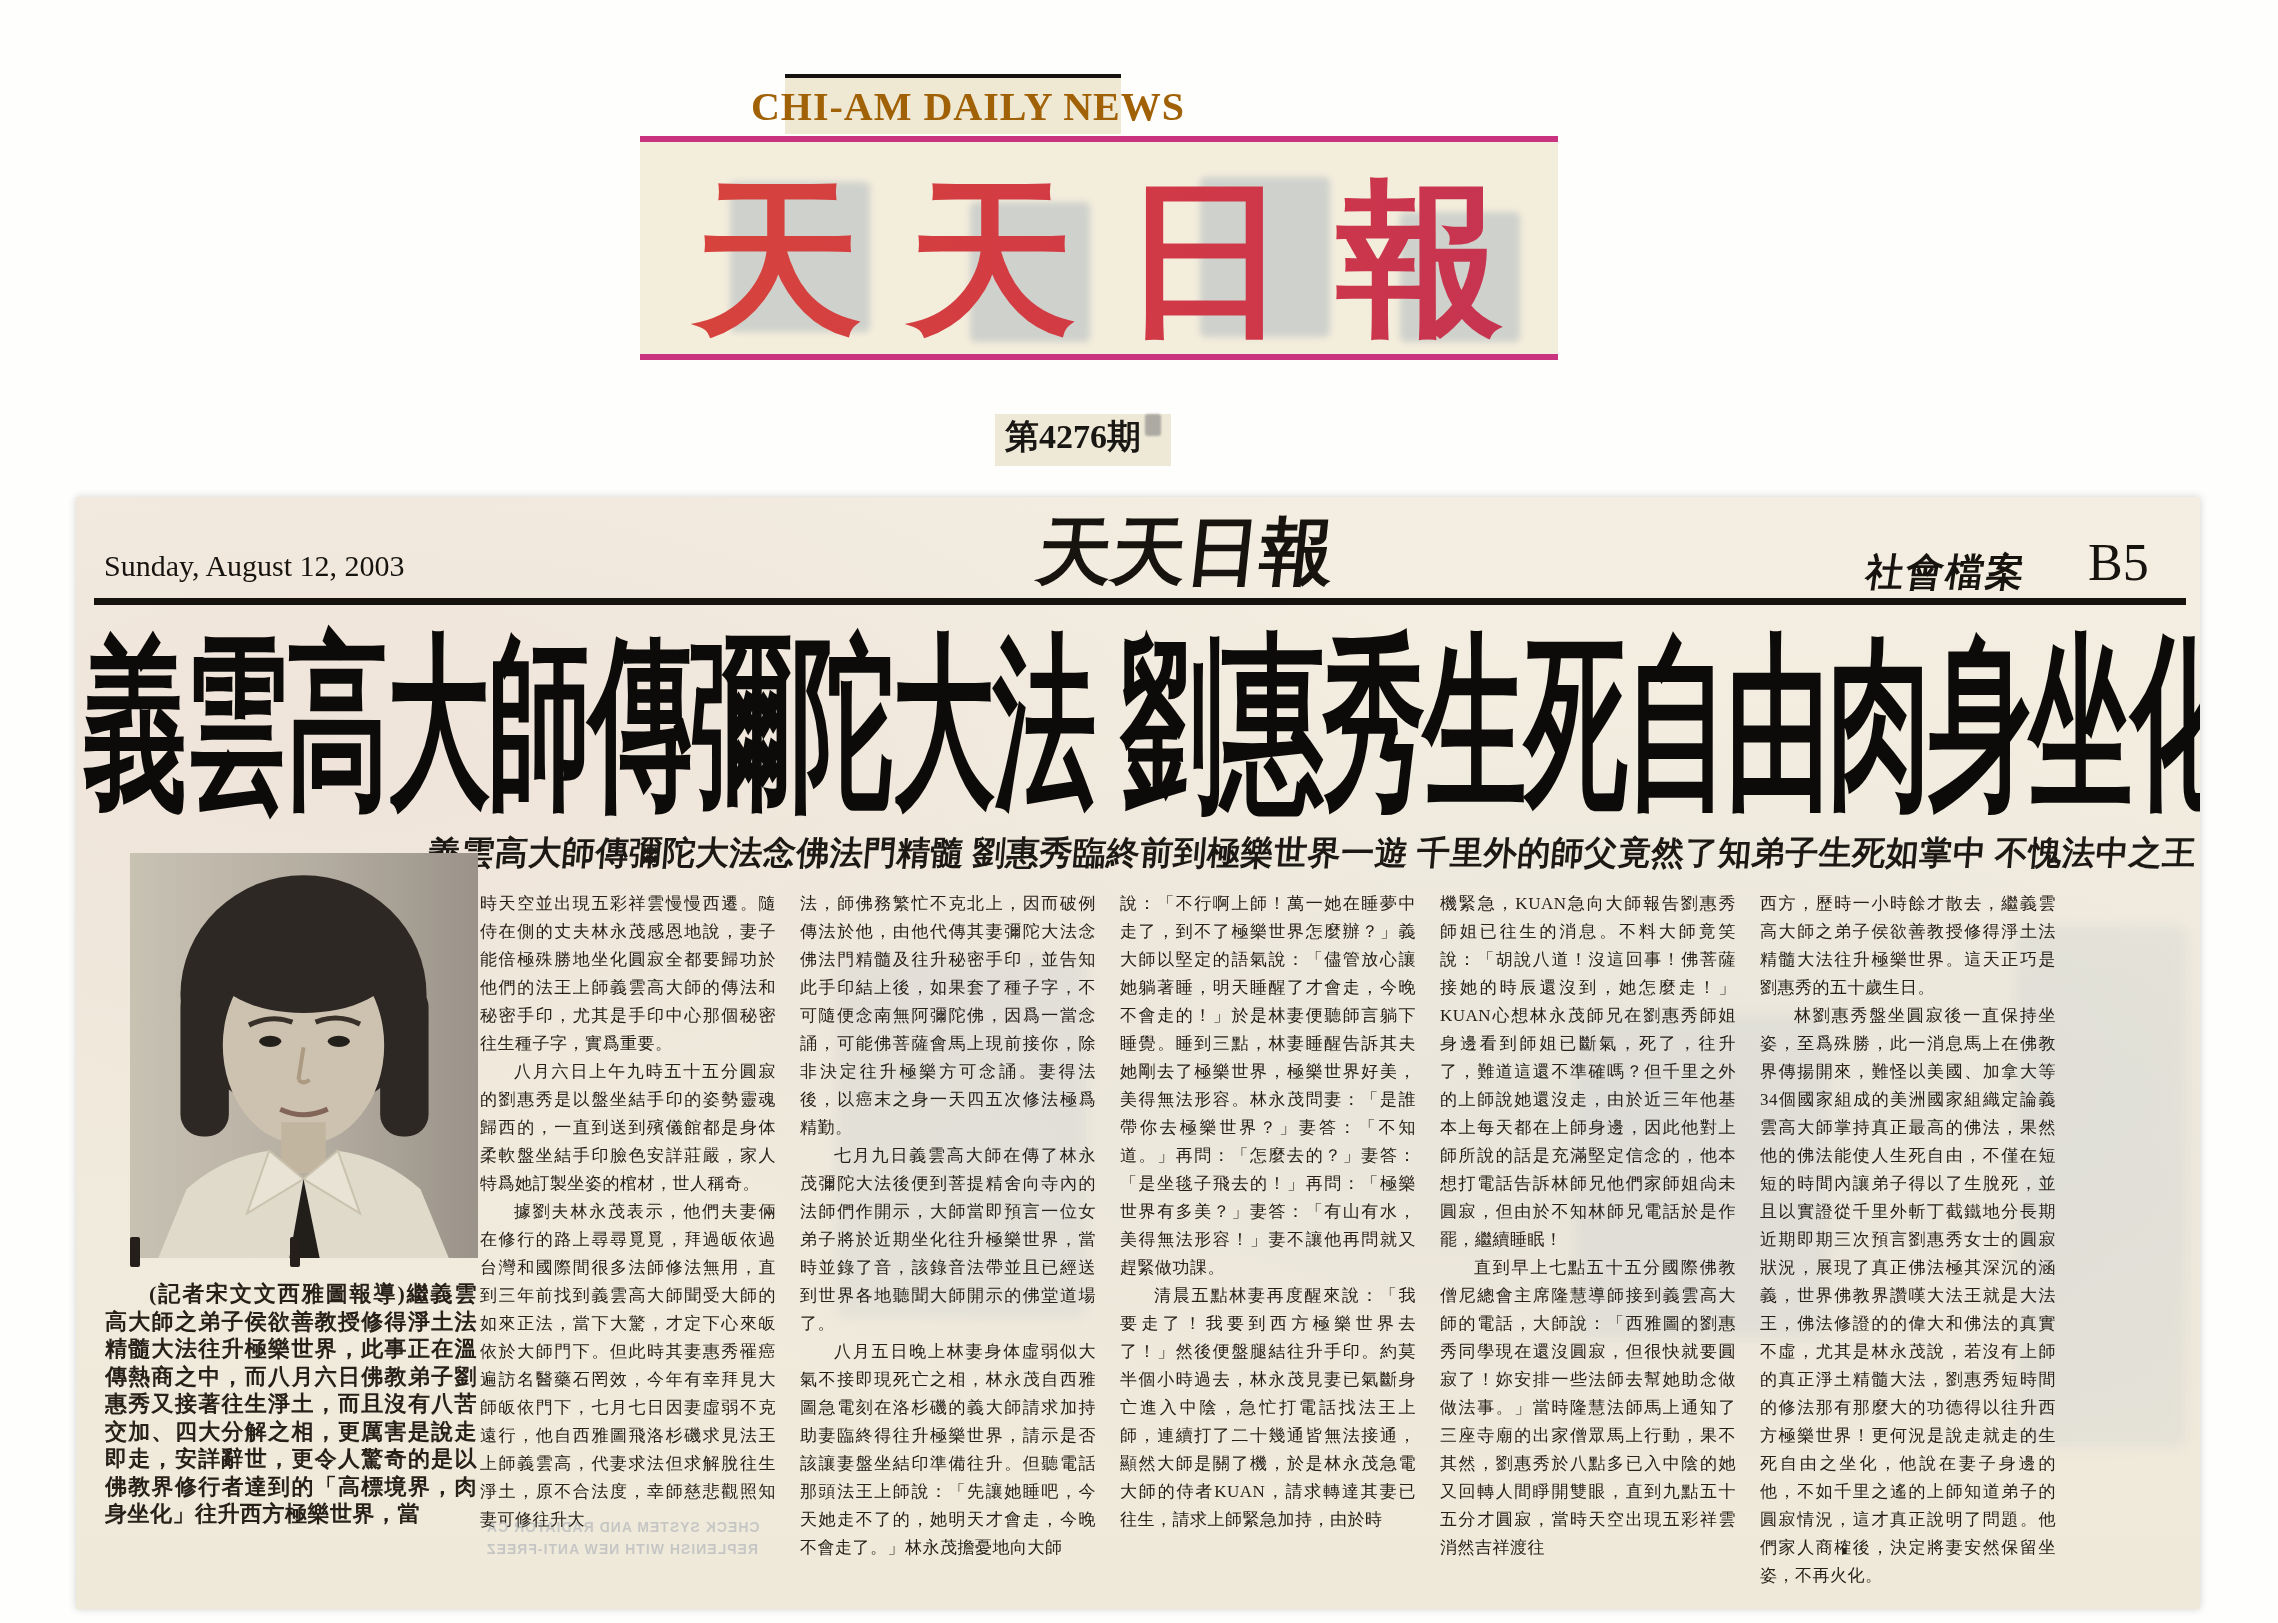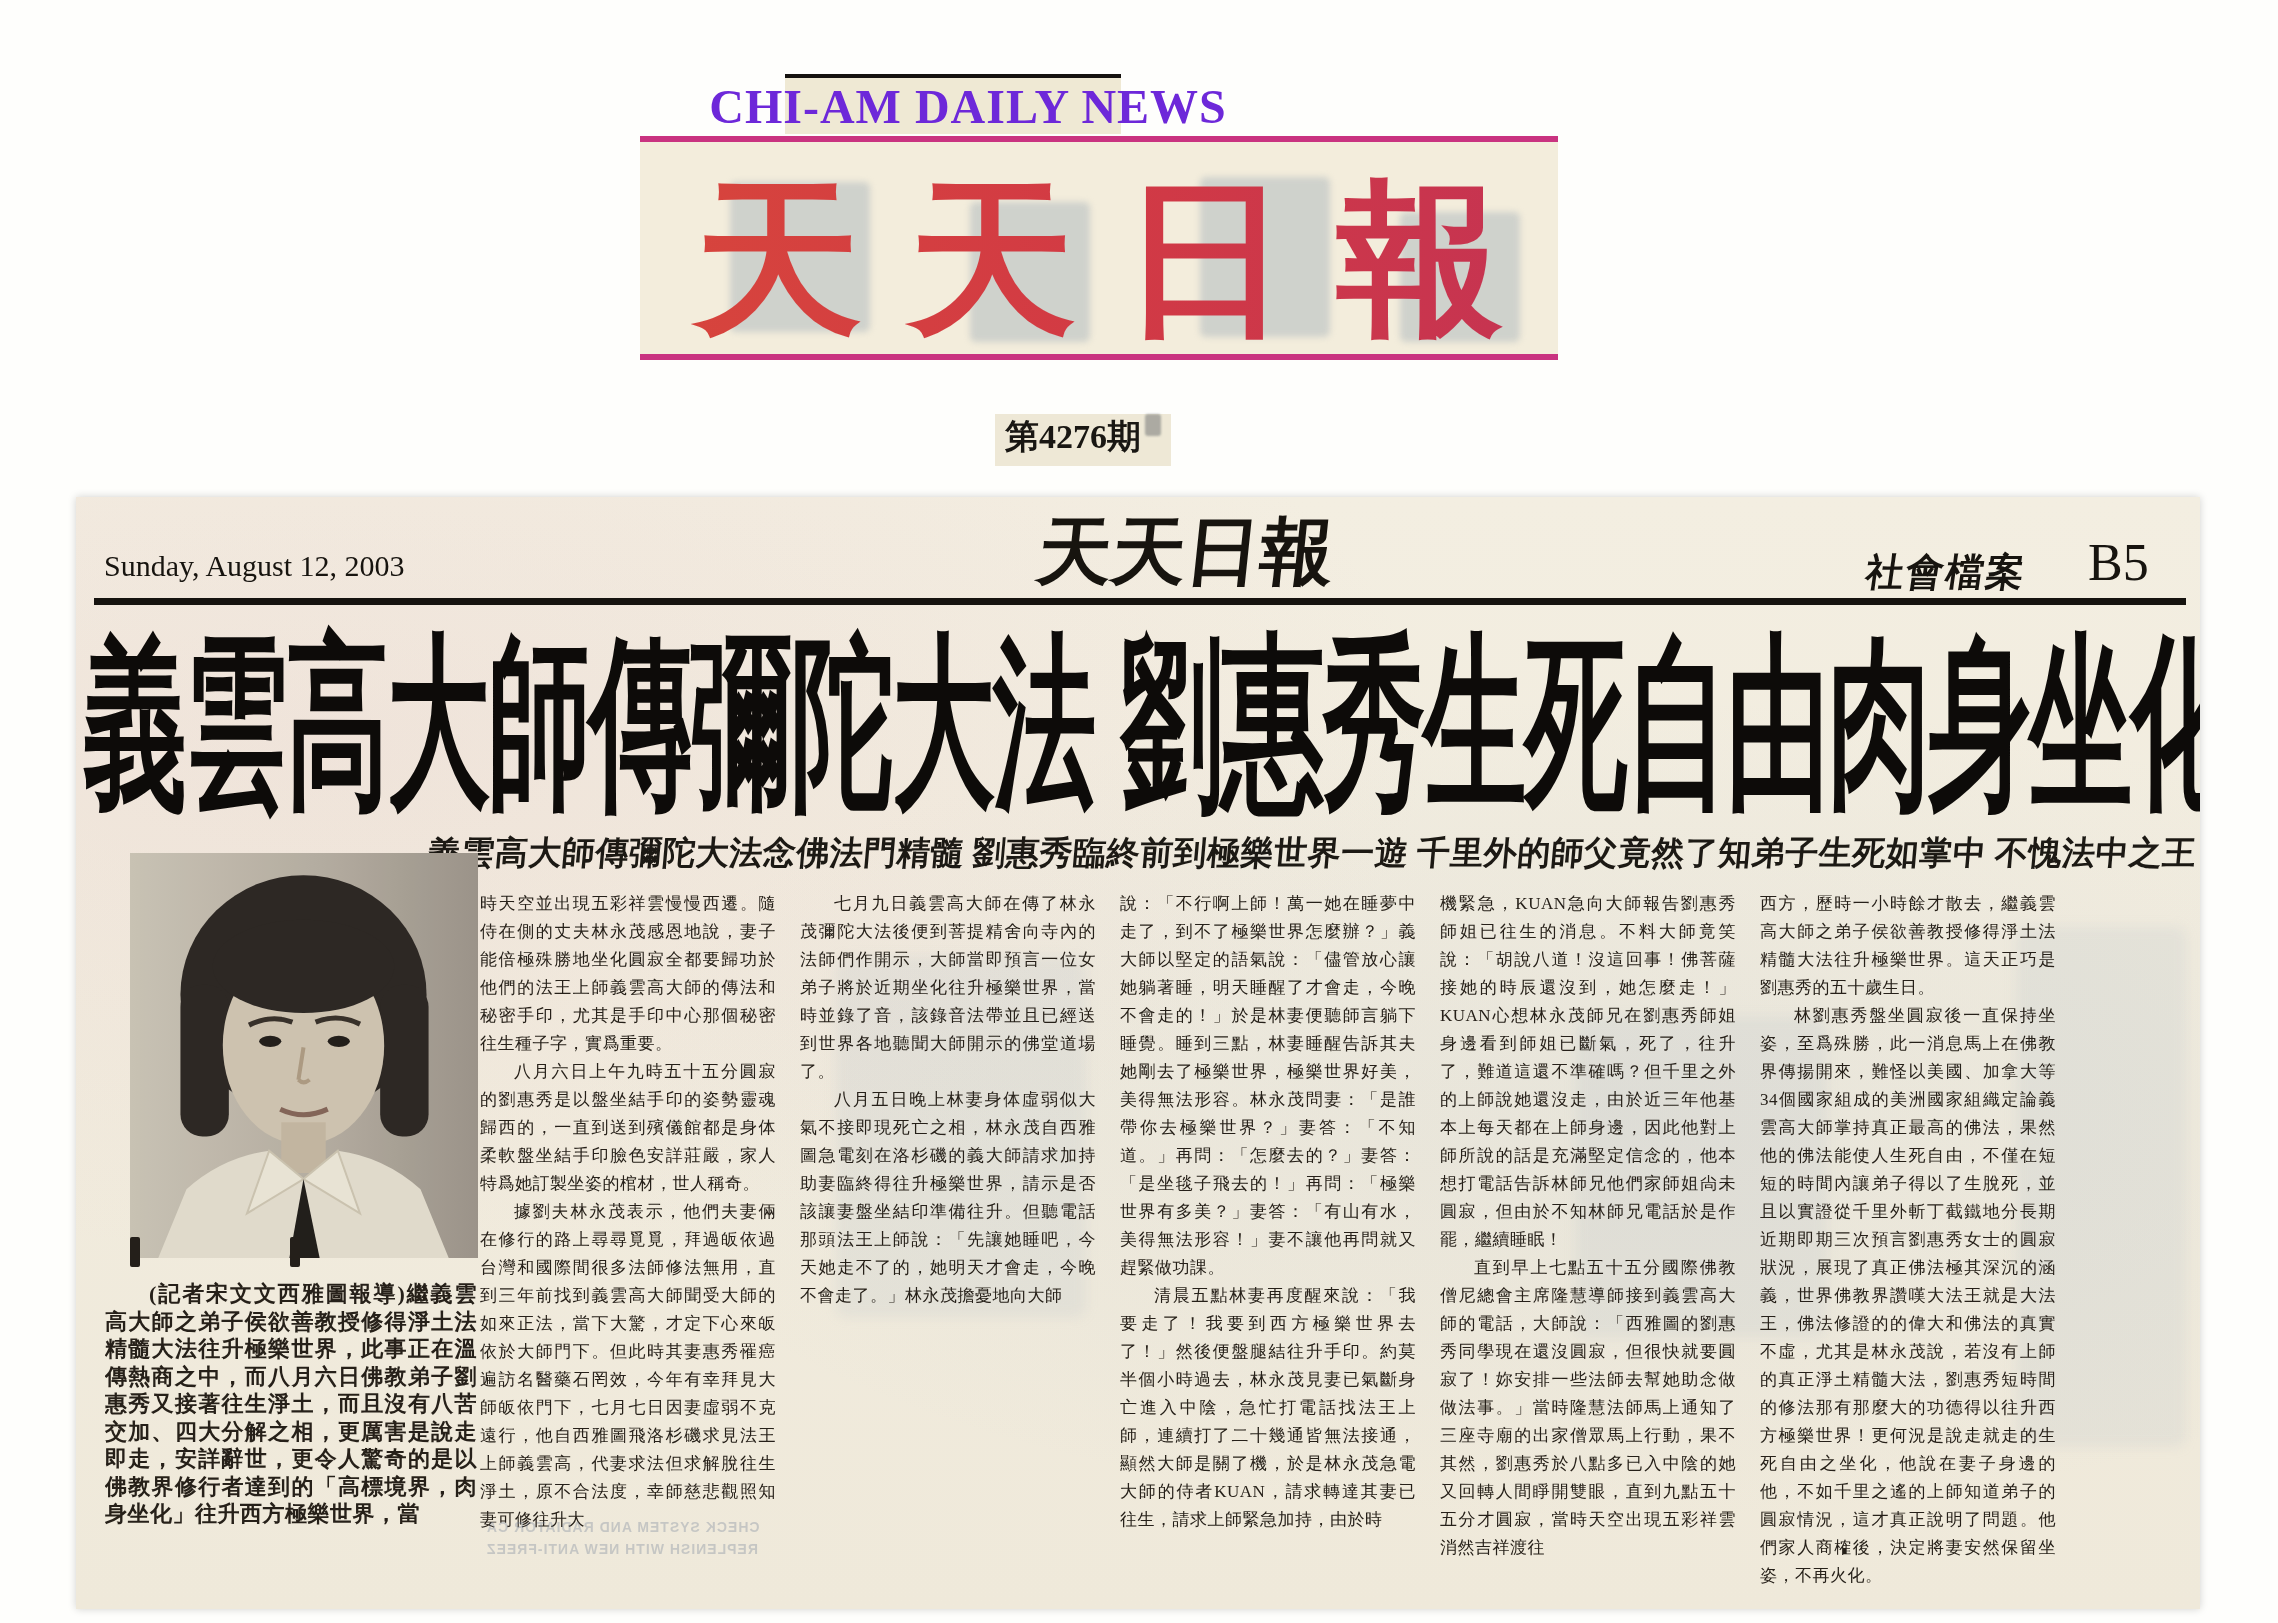--- a/index.html
+++ b/index.html
@@ -1,21 +1,21 @@
 <!DOCTYPE html>
 <html><head>
 <meta charset="utf-8">
 <style>
   html,body{margin:0;padding:0;background:#ffffff;}
   #canvas{position:relative;width:2278px;height:1623px;background:#fefefc;overflow:hidden;
           font-family:"Liberation Serif","DejaVu Serif",serif;}
   
   .en-masthead{position:absolute;left:785px;top:74px;width:336px;height:56px;
     background:#efe9d4;border-top:4px solid #15120f;display:flex;align-items:center;justify-content:center;}
-  .en-masthead span{font-weight:bold;font-size:48px;letter-spacing:1px;color:#6d28d9;white-space:nowrap;margin-left:30px;}
+  .en-masthead span{font-weight:bold;font-size:40px;letter-spacing:1px;color:#a16207;white-space:nowrap;margin-left:30px;}
   .zh-masthead{position:absolute;left:640px;top:136px;width:918px;height:212px;background:#f3eddc;
     border-top:6px solid #c93380;border-bottom:6px solid #c93380;overflow:hidden;}
   .zh-masthead .title{position:absolute;left:0;top:6px;width:100%;text-align:center;
     font-size:168px;font-weight:bold;letter-spacing:46px;text-indent:46px;white-space:nowrap;
     background:linear-gradient(90deg,#d7453c,#d23a44,#c53352);-webkit-background-clip:text;background-clip:text;color:#cf3a45;
     -webkit-text-fill-color:transparent;}
   .ghost-block{position:absolute;background:rgba(150,165,180,.38);filter:blur(3px);border-radius:6px;}
   .issue{position:absolute;left:995px;top:414px;width:176px;height:52px;background:#eee8d6;
     display:flex;align-items:flex-start;justify-content:center;font-weight:bold;font-size:34px;color:#191713;}
   .issue .smudge{width:16px;height:22px;background:rgba(90,95,100,.45);margin-left:4px;border-radius:3px;filter:blur(1px);}
@@ -136,20 +136,21 @@
       <p class="ind">(記者宋文文西雅圖報導)繼義雲高大師之弟子侯欲善教授修得淨土法精髓大法往升極樂世界，此事正在溫傳熱商之中，而八月六日佛教弟子劉惠秀又接著往生淨土，而且沒有八苦交加、四大分解之相，更厲害是說走即走，安詳辭世，更令人驚奇的是以佛教界修行者達到的「高標境界，肉身坐化」往升西方極樂世界，當</p>
     </div>
 
     <div class="col c1">
       <p>時天空並出現五彩祥雲慢慢西遷。隨侍在側的丈夫林永茂感恩地說，妻子能倍極殊勝地坐化圓寂全都要歸功於他們的法王上師義雲高大師的傳法和秘密手印，尤其是手印中心那個秘密往生種子字，實爲重要。</p>
       <p class="ind">八月六日上午九時五十五分圓寂的劉惠秀是以盤坐結手印的姿勢靈魂歸西的，一直到送到殯儀館都是身体柔軟盤坐結手印臉色安詳莊嚴，家人特爲她訂製坐姿的棺材，世人稱奇。</p>
       <p class="ind">據劉夫林永茂表示，他們夫妻倆在修行的路上尋尋覓覓，拜過皈依過台灣和國際間很多法師修法無用，直到三年前找到義雲高大師聞受大師的如來正法，當下大驚，才定下心來皈依於大師門下。但此時其妻惠秀罹癌遍訪名醫藥石罔效，今年有幸拜見大師皈依門下，七月七日因妻虛弱不克遠行，他自西雅圖飛洛杉磯求見法王上師義雲高，代妻求法但求解脫往生淨土，原不合法度，幸師慈悲觀照知妻可修往升大</p>
     </div>
 
     <div class="col c2">
+      <p>法，師佛務繁忙不克北上，因而破例傳法於他，由他代傳其妻彌陀大法念佛法門精髓及往升秘密手印，並告知此手印結上後，如果套了種子字，不可隨便念南無阿彌陀佛，因爲一當念誦，可能佛菩薩會馬上現前接你，除非決定往升極樂方可念誦。妻得法後，以癌末之身一天四五次修法極爲精勤。</p>
       <p class="ind">七月九日義雲高大師在傳了林永茂彌陀大法後便到菩提精舍向寺內的法師們作開示，大師當即預言一位女弟子將於近期坐化往升極樂世界，當時並錄了音，該錄音法帶並且已經送到世界各地聽聞大師開示的佛堂道場了。</p>
       <p class="ind">八月五日晚上林妻身体虛弱似大氣不接即現死亡之相，林永茂自西雅圖急電刻在洛杉磯的義大師請求加持助妻臨終得往升極樂世界，請示是否該讓妻盤坐結印準備往升。但聽電話那頭法王上師說：「先讓她睡吧，今天她走不了的，她明天才會走，今晚不會走了。」林永茂擔憂地向大師</p>
     </div>
 
     <div class="col c3">
       <p>說：「不行啊上師！萬一她在睡夢中走了，到不了極樂世界怎麼辦？」義大師以堅定的語氣說：「儘管放心讓她躺著睡，明天睡醒了才會走，今晚不會走的！」於是林妻便聽師言躺下睡覺。睡到三點，林妻睡醒告訴其夫她剛去了極樂世界，極樂世界好美，美得無法形容。林永茂問妻：「是誰帶你去極樂世界？」妻答：「不知道。」再問：「怎麼去的？」妻答：「是坐毯子飛去的！」再問：「極樂世界有多美？」妻答：「有山有水，美得無法形容！」妻不讓他再問就又趕緊做功課。</p>
       <p class="ind">清晨五點林妻再度醒來說：「我要走了！我要到西方極樂世界去了！」然後便盤腿結往升手印。約莫半個小時過去，林永茂見妻已氣斷身亡進入中陰，急忙打電話找法王上師，連續打了二十幾通皆無法接通，顯然大師是關了機，於是林永茂急電大師的侍者KUAN，請求轉達其妻已往生，請求上師緊急加持，由於時</p>
     </div>
 
     <div class="col c4">

